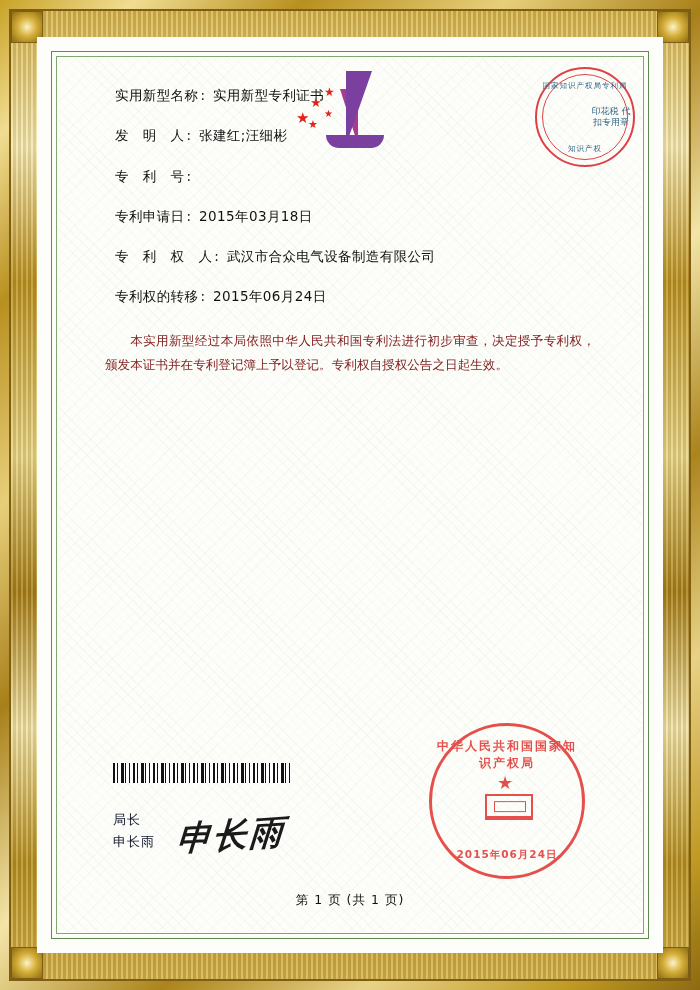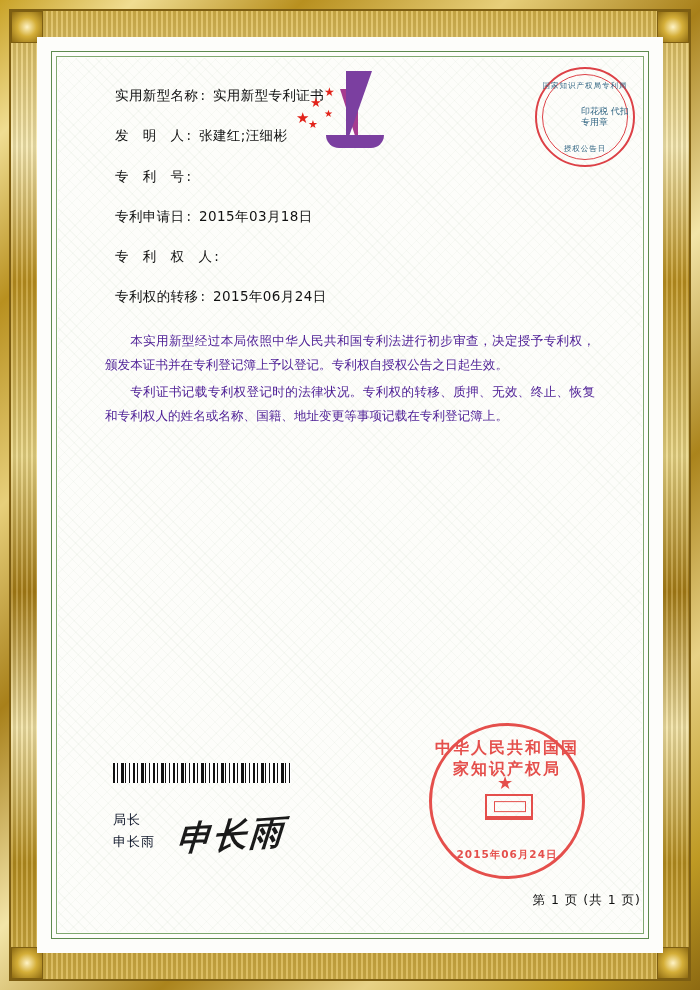--- a/index.html
+++ b/index.html
@@ -179,23 +179,23 @@
     left: 0; right: 0;
     text-align: center;
     font-size: 7.5px;
     letter-spacing: 1px;
   }
   .office-seal .seal-arc-top { top: 12px; }
   .office-seal .seal-arc-bottom { bottom: 11px; }
   .office-seal .seal-center {
     position: absolute;
     top: 50%;
-    left: 0; right: 0;
+    left: 8px; right: 0;
     transform: translateY(-50%);
-    text-align: left;
+    text-align: center;
     font-size: 9px;
     line-height: 1.25;
     padding-left: 44px;
   }
 
   
   .title {
     text-align: center;
     font-family: "DejaVu Serif", "Liberation Serif", serif;
     font-weight: bold;
@@ -223,21 +223,21 @@
   .field-value {
     margin-left: 6px;
     letter-spacing: 0.4px;
   }
 
   
   .paragraphs {
     margin: 22px 12px 0 12px;
     font-size: 12.6px;
     line-height: 1.95;
-    color: #4c1d95;
+    color: #7f1d1d;
     text-align: justify;
   }
   .paragraphs p {
     margin: 0 0 2px 0;
     text-indent: 2em;
   }
 
   
   .barcode {
     position: absolute;
@@ -286,21 +286,21 @@
     border: 3px solid #e02a26;
     border-radius: 50%;
     color: #e02a26;
     opacity: 0.82;
   }
   .national-seal .ns-arc-top,
   .national-seal .ns-arc-bottom {
     position: absolute;
     left: 0; right: 0;
     text-align: center;
-    font-size: 16px;
+    font-size: 12px;
     letter-spacing: 2px;
     font-weight: bold;
   }
   .national-seal .ns-arc-top { top: 12px; }
   .national-seal .ns-arc-bottom { bottom: 14px; font-size: 10.5px; letter-spacing: 1px; }
   .national-seal .ns-emblem {
     position: absolute;
     top: 50%; left: 50%;
     transform: translate(-50%, -56%);
     width: 52px; height: 48px;
@@ -324,21 +324,21 @@
     top: 5px; left: 7px;
     width: 30px; height: 9px;
     border: 1.5px solid #e02a26;
   }
 
   
   .footer {
     position: absolute;
     bottom: 22px;
     left: 0; right: 0;
-    text-align: right;
+    text-align: center;
     font-size: 12.5px;
     color: #111;
     letter-spacing: 1px;
   }
 </style>
 </head>
 <body>
 
 <div class="certificate">
   <div class="frame-inner-gold"></div>
@@ -363,21 +363,21 @@
         <span class="star s5">★</span>
         <div class="sail2"></div>
         <div class="sail"></div>
         <div class="hull"></div>
       </div>
 
       <div class="office-seal">
         <div class="seal-arc-top">国家知识产权局专利局</div>
         <div class="seal-center">印花税
 代扣专用章</div>
-        <div class="seal-arc-bottom">授权公告日</div>
+        <div class="seal-arc-bottom">知识产权</div>
       </div>
 
 
       <div class="fields">
         <div class="field-row">
           <span class="field-label">实用新型名称</span>
           <span class="field-sep">:</span>
           <span class="field-value">实用新型专利证书</span>
         </div>
         <div class="field-row">
@@ -390,31 +390,31 @@
           <span class="field-sep">:</span>
         </div>
         <div class="field-row">
           <span class="field-label">专利申请日</span>
           <span class="field-sep">:</span>
           <span class="field-value">2015年03月18日</span>
         </div>
         <div class="field-row">
           <span class="field-label">专　利　权　人</span>
           <span class="field-sep">:</span>
+          <span class="field-value">武汉市合众电气设备制造有限公司</span>
         </div>
         <div class="field-row">
           <span class="field-label">专利权的转移</span>
           <span class="field-sep">:</span>
           <span class="field-value">2015年06月24日</span>
         </div>
       </div>
 
       <div class="paragraphs">
         <p>本实用新型经过本局依照中华人民共和国专利法进行初步审查，决定授予专利权，颁发本证书并在专利登记簿上予以登记。专利权自授权公告之日起生效。</p>
-        <p>专利证书记载专利权登记时的法律状况。专利权的转移、质押、无效、终止、恢复和专利权人的姓名或名称、国籍、地址变更等事项记载在专利登记簿上。</p>
       </div>
 
       <div class="barcode"></div>
 
       <div class="sig-block">
         <div>局长</div>
         <div>申长雨</div>
       </div>
       <div class="handwriting">申长雨</div>
 

